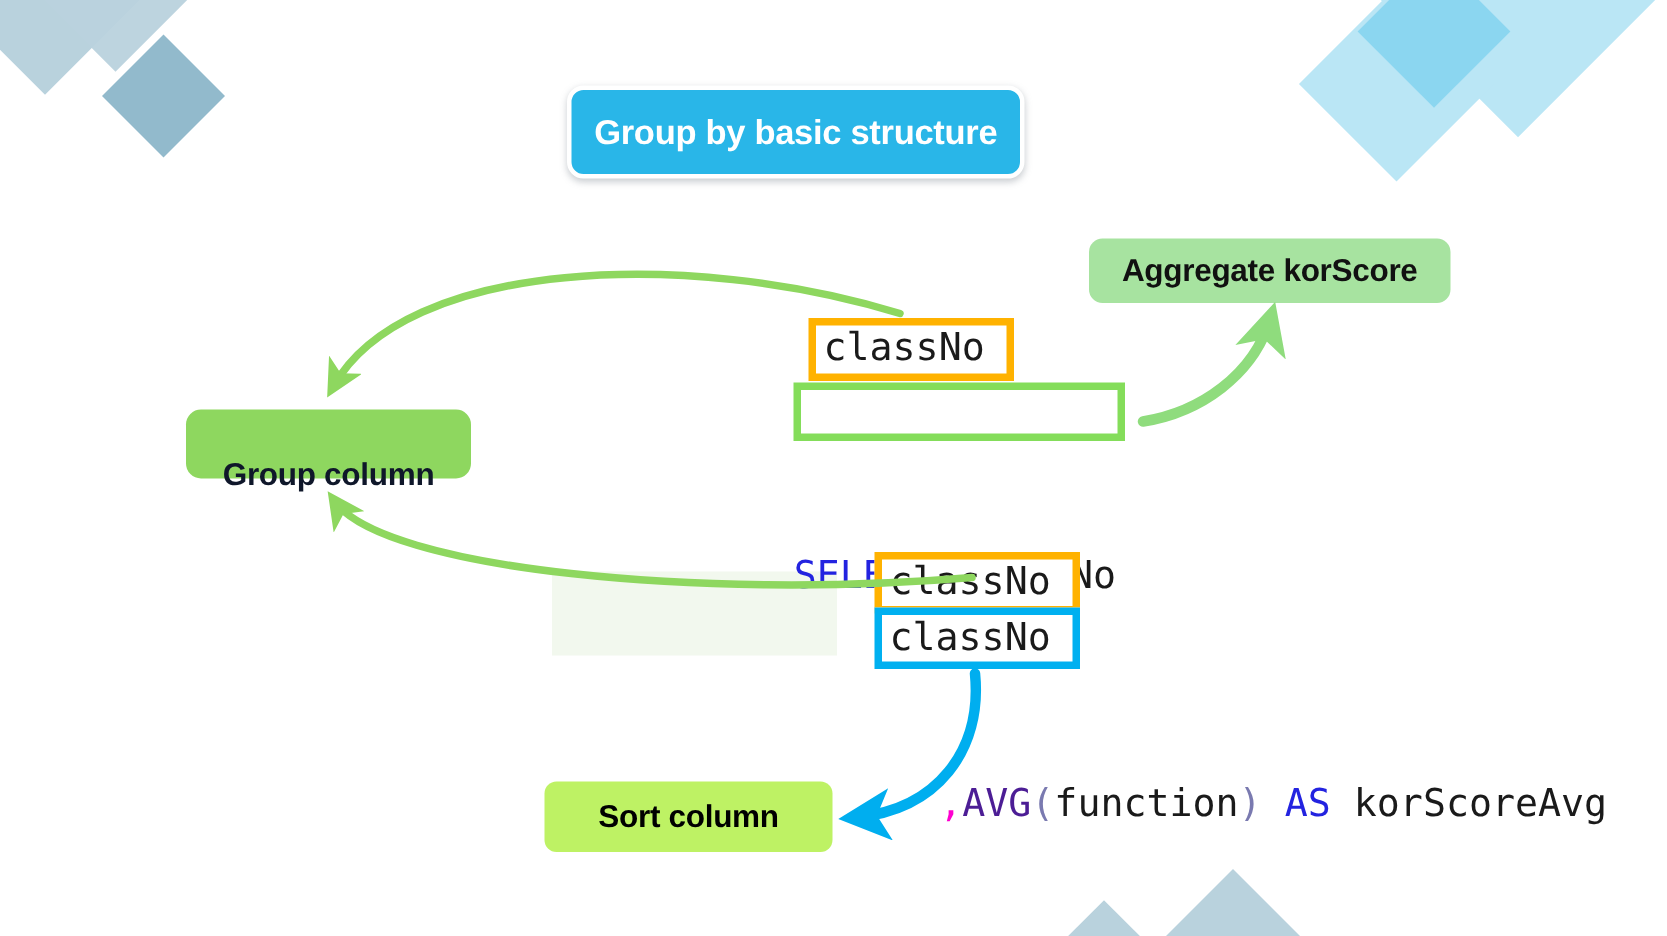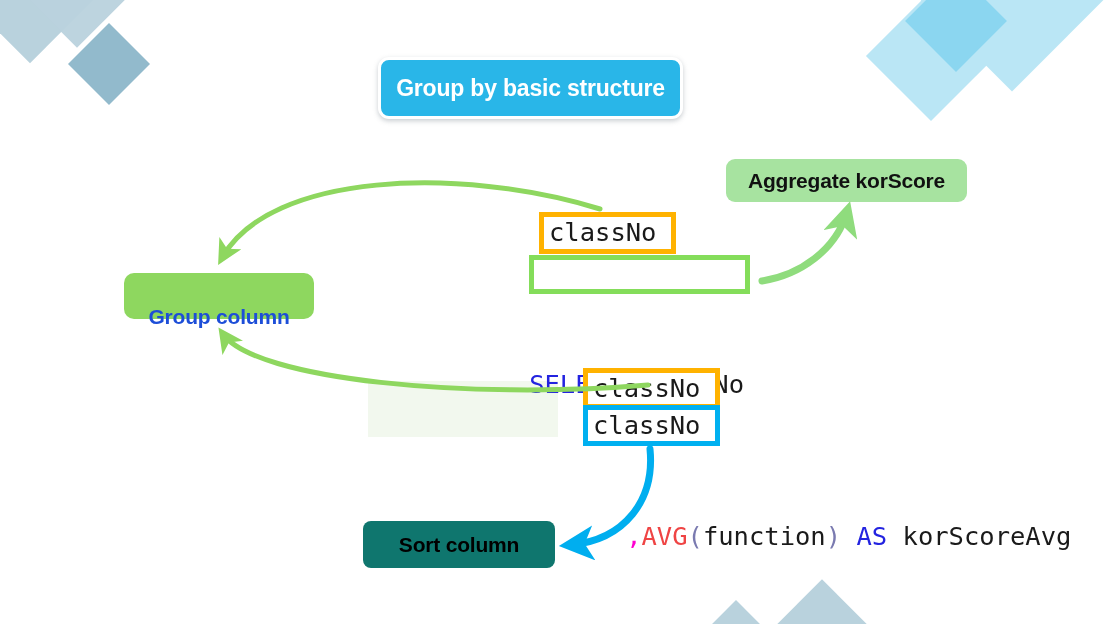--- a/index.html
+++ b/index.html
@@ -76,28 +76,28 @@
 
   #callout-group {
     left: 124px;
     top: 273px;
     width: 190px;
     height: 46px;
     background: #8ed košer;
     background: #8ed75f;
     border-radius: 10px;
   }
-  #callout-group .callout-text { color: #1d4ed8; margin-top: 42px; }
+  #callout-group .callout-text { color: #0f172a; margin-top: 42px; }
 
   #callout-sort {
     left: 363px;
     top: 521px;
     width: 192px;
     height: 47px;
-    background: #0f766e;
+    background: #bef264;
     border-radius: 8px;
   }
   #callout-sort .callout-text { color: #000000; }
 
   
   #code-backdrop {
     position: absolute;
     left: 368px;
     top: 381px;
     width: 190px;
@@ -110,21 +110,21 @@
     position: absolute;
     left: 437px;
     top: 213px;
     font-family: "DejaVu Sans Mono", monospace;
     font-size: 25.5px;
     line-height: 38px;
     white-space: pre;
   }
   .code-line { height: 38px; position: relative; }
   .kw   { color: #2323e0; }
-  .fn   { color: #ef4444; }
+  .fn   { color: #4c1d95; }
   .punc { color: #7a7ab0; }
   .id   { color: #1a1a1a; }
   .comma{ color: #ff00d0; }
 
   
   .ind1 { padding-left: 0; }
   .ind2 { padding-left: 97px; }
 
   
   .hl {

